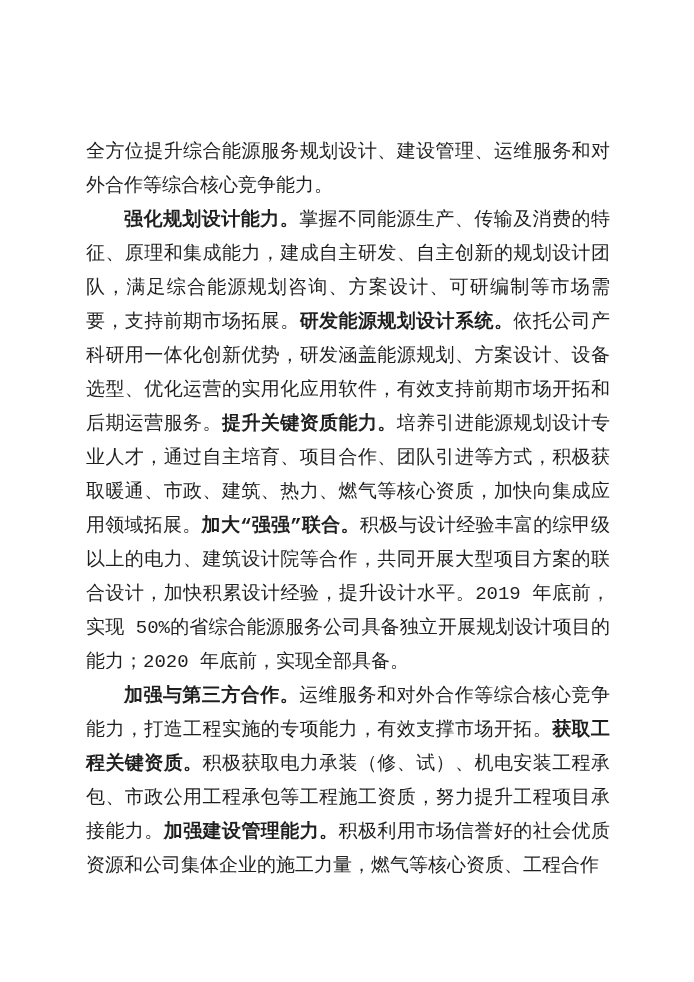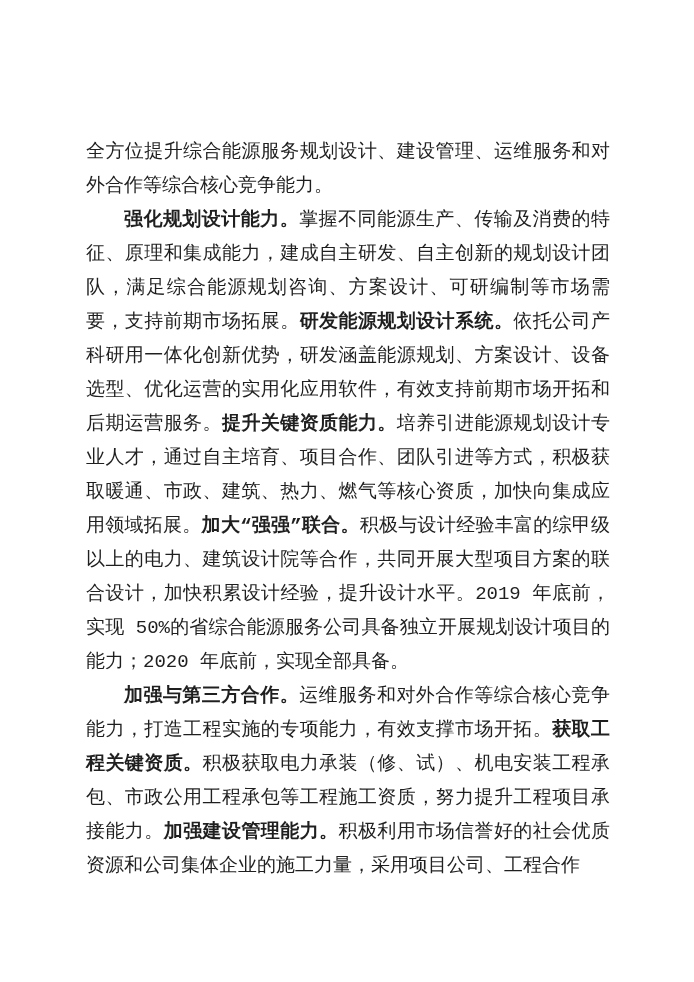--- a/index.html
+++ b/index.html
@@ -37,15 +37,15 @@
     font-weight: 700;
   }
 </style>
 </head>
 <body>
 
 <div class="page">
   <div class="doc" id="doc">
       <p class="para"><span class="run-regular">全方位提升综合能源服务规划设计、建设管理、运维服务和对外合作等综合核心竞争能力。</span></p>
       <p class="para indent"><span class="run-bold">强化规划设计能力。</span><span class="run-regular">掌握不同能源生产、传输及消费的特征、原理和集成能力，建成自主研发、自主创新的规划设计团队，满足综合能源规划咨询、方案设计、可研编制等市场需要，支持前期市场拓展。</span><span class="run-bold">研发能源规划设计系统。</span><span class="run-regular">依托公司产科研用一体化创新优势，研发涵盖能源规划、方案设计、设备选型、优化运营的实用化应用软件，有效支持前期市场开拓和后期运营服务。</span><span class="run-bold">提升关键资质能力。</span><span class="run-regular">培养引进能源规划设计专业人才，通过自主培育、项目合作、团队引进等方式，积极获取暖通、市政、建筑、热力、燃气等核心资质，加快向集成应用领域拓展。</span><span class="run-bold">加大“强强”联合。</span><span class="run-regular">积极与设计经验丰富的综甲级以上的电力、建筑设计院等合作，共同开展大型项目方案的联合设计，加快积累设计经验，提升设计水平。2019 年底前，实现 50%的省综合能源服务公司具备独立开展规划设计项目的能力；2020 年底前，实现全部具备。</span></p>
-      <p class="para indent"><span class="run-bold">加强与第三方合作。</span><span class="run-regular">运维服务和对外合作等综合核心竞争能力，打造工程实施的专项能力，有效支撑市场开拓。</span><span class="run-bold">获取工程关键资质。</span><span class="run-regular">积极获取电力承装（修、试）、机电安装工程承包、市政公用工程承包等工程施工资质，努力提升工程项目承接能力。</span><span class="run-bold">加强建设管理能力。</span><span class="run-regular">积极利用市场信誉好的社会优质资源和公司集体企业的施工力量，采用项目公司、工程合作</span></p>
+      <p class="para indent"><span class="run-bold">加强与第三方合作。</span><span class="run-regular">运维服务和对外合作等综合核心竞争能力，打造工程实施的专项能力，有效支撑市场开拓。</span><span class="run-bold">获取工程关键资质。</span><span class="run-regular">积极获取电力承装（修、试）、机电安装工程承包、市政公用工程承包等工程施工资质，努力提升工程项目承接能力。</span><span class="run-bold">加强建设管理能力。</span><span class="run-regular">积极利用市场信誉好的社会优质资源和公司集体企业的施工力量，燃气等核心资质、工程合作</span></p>
     </div>
 </div>
 
 </body></html>

